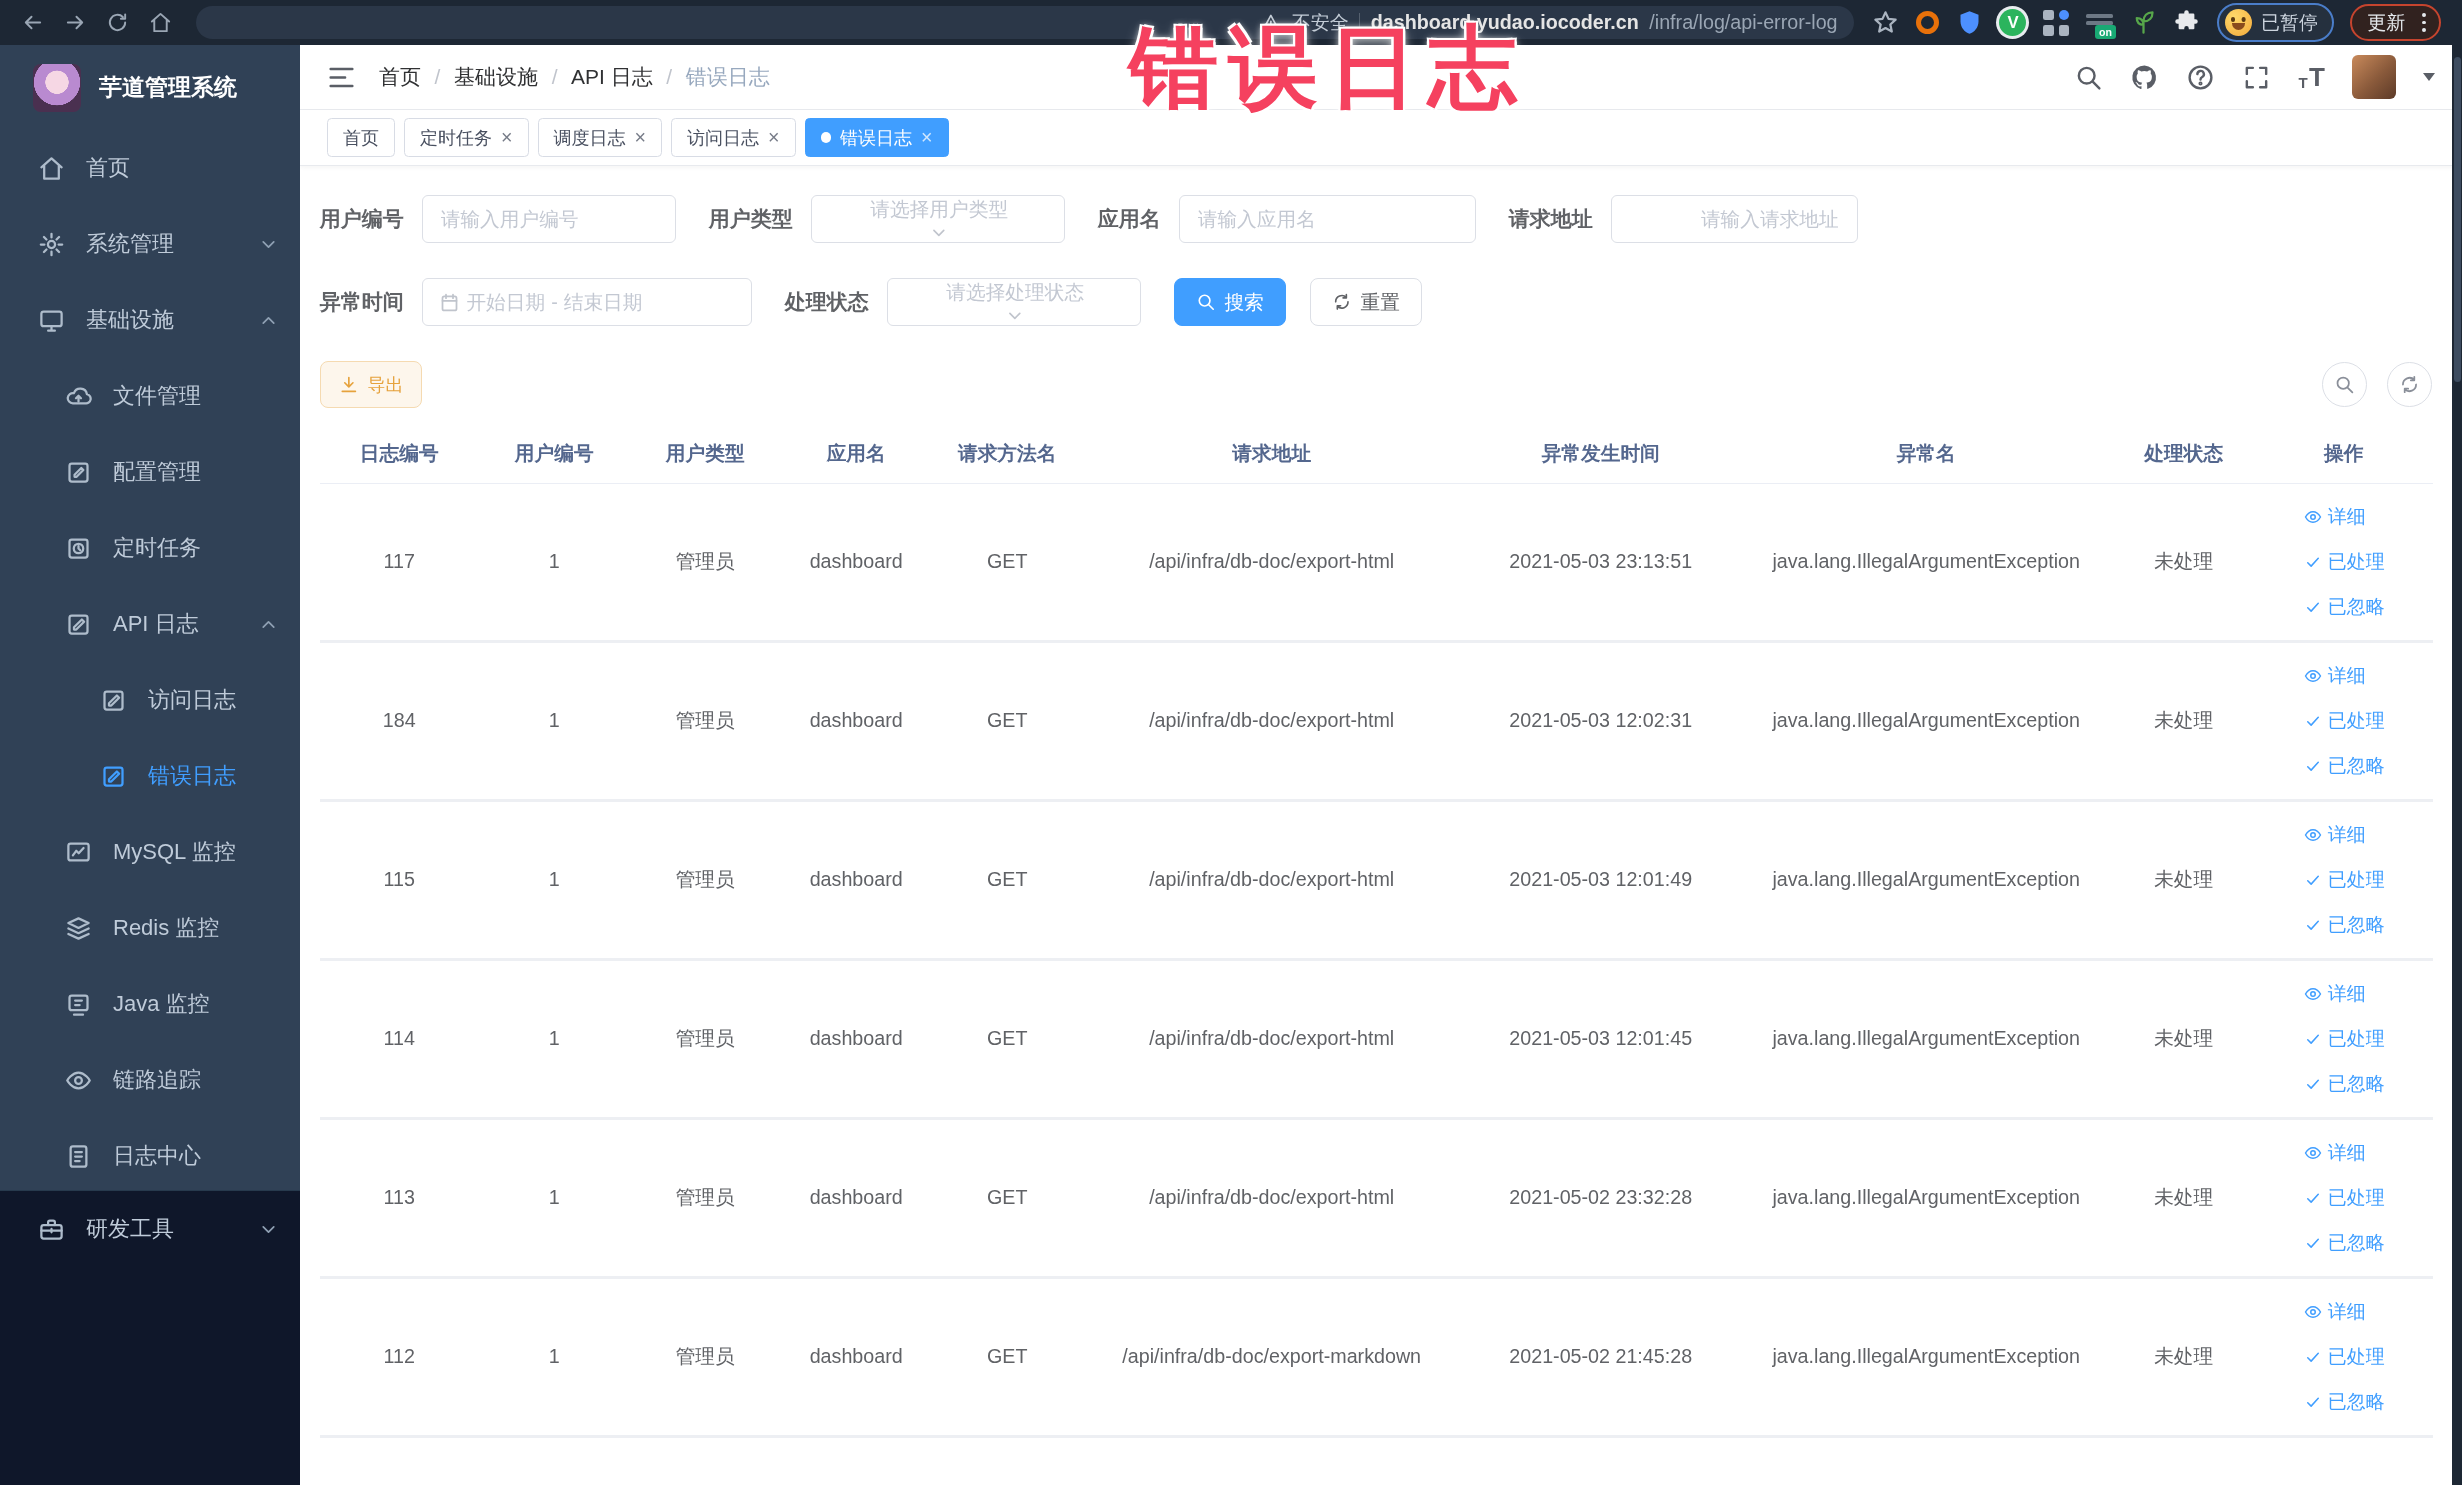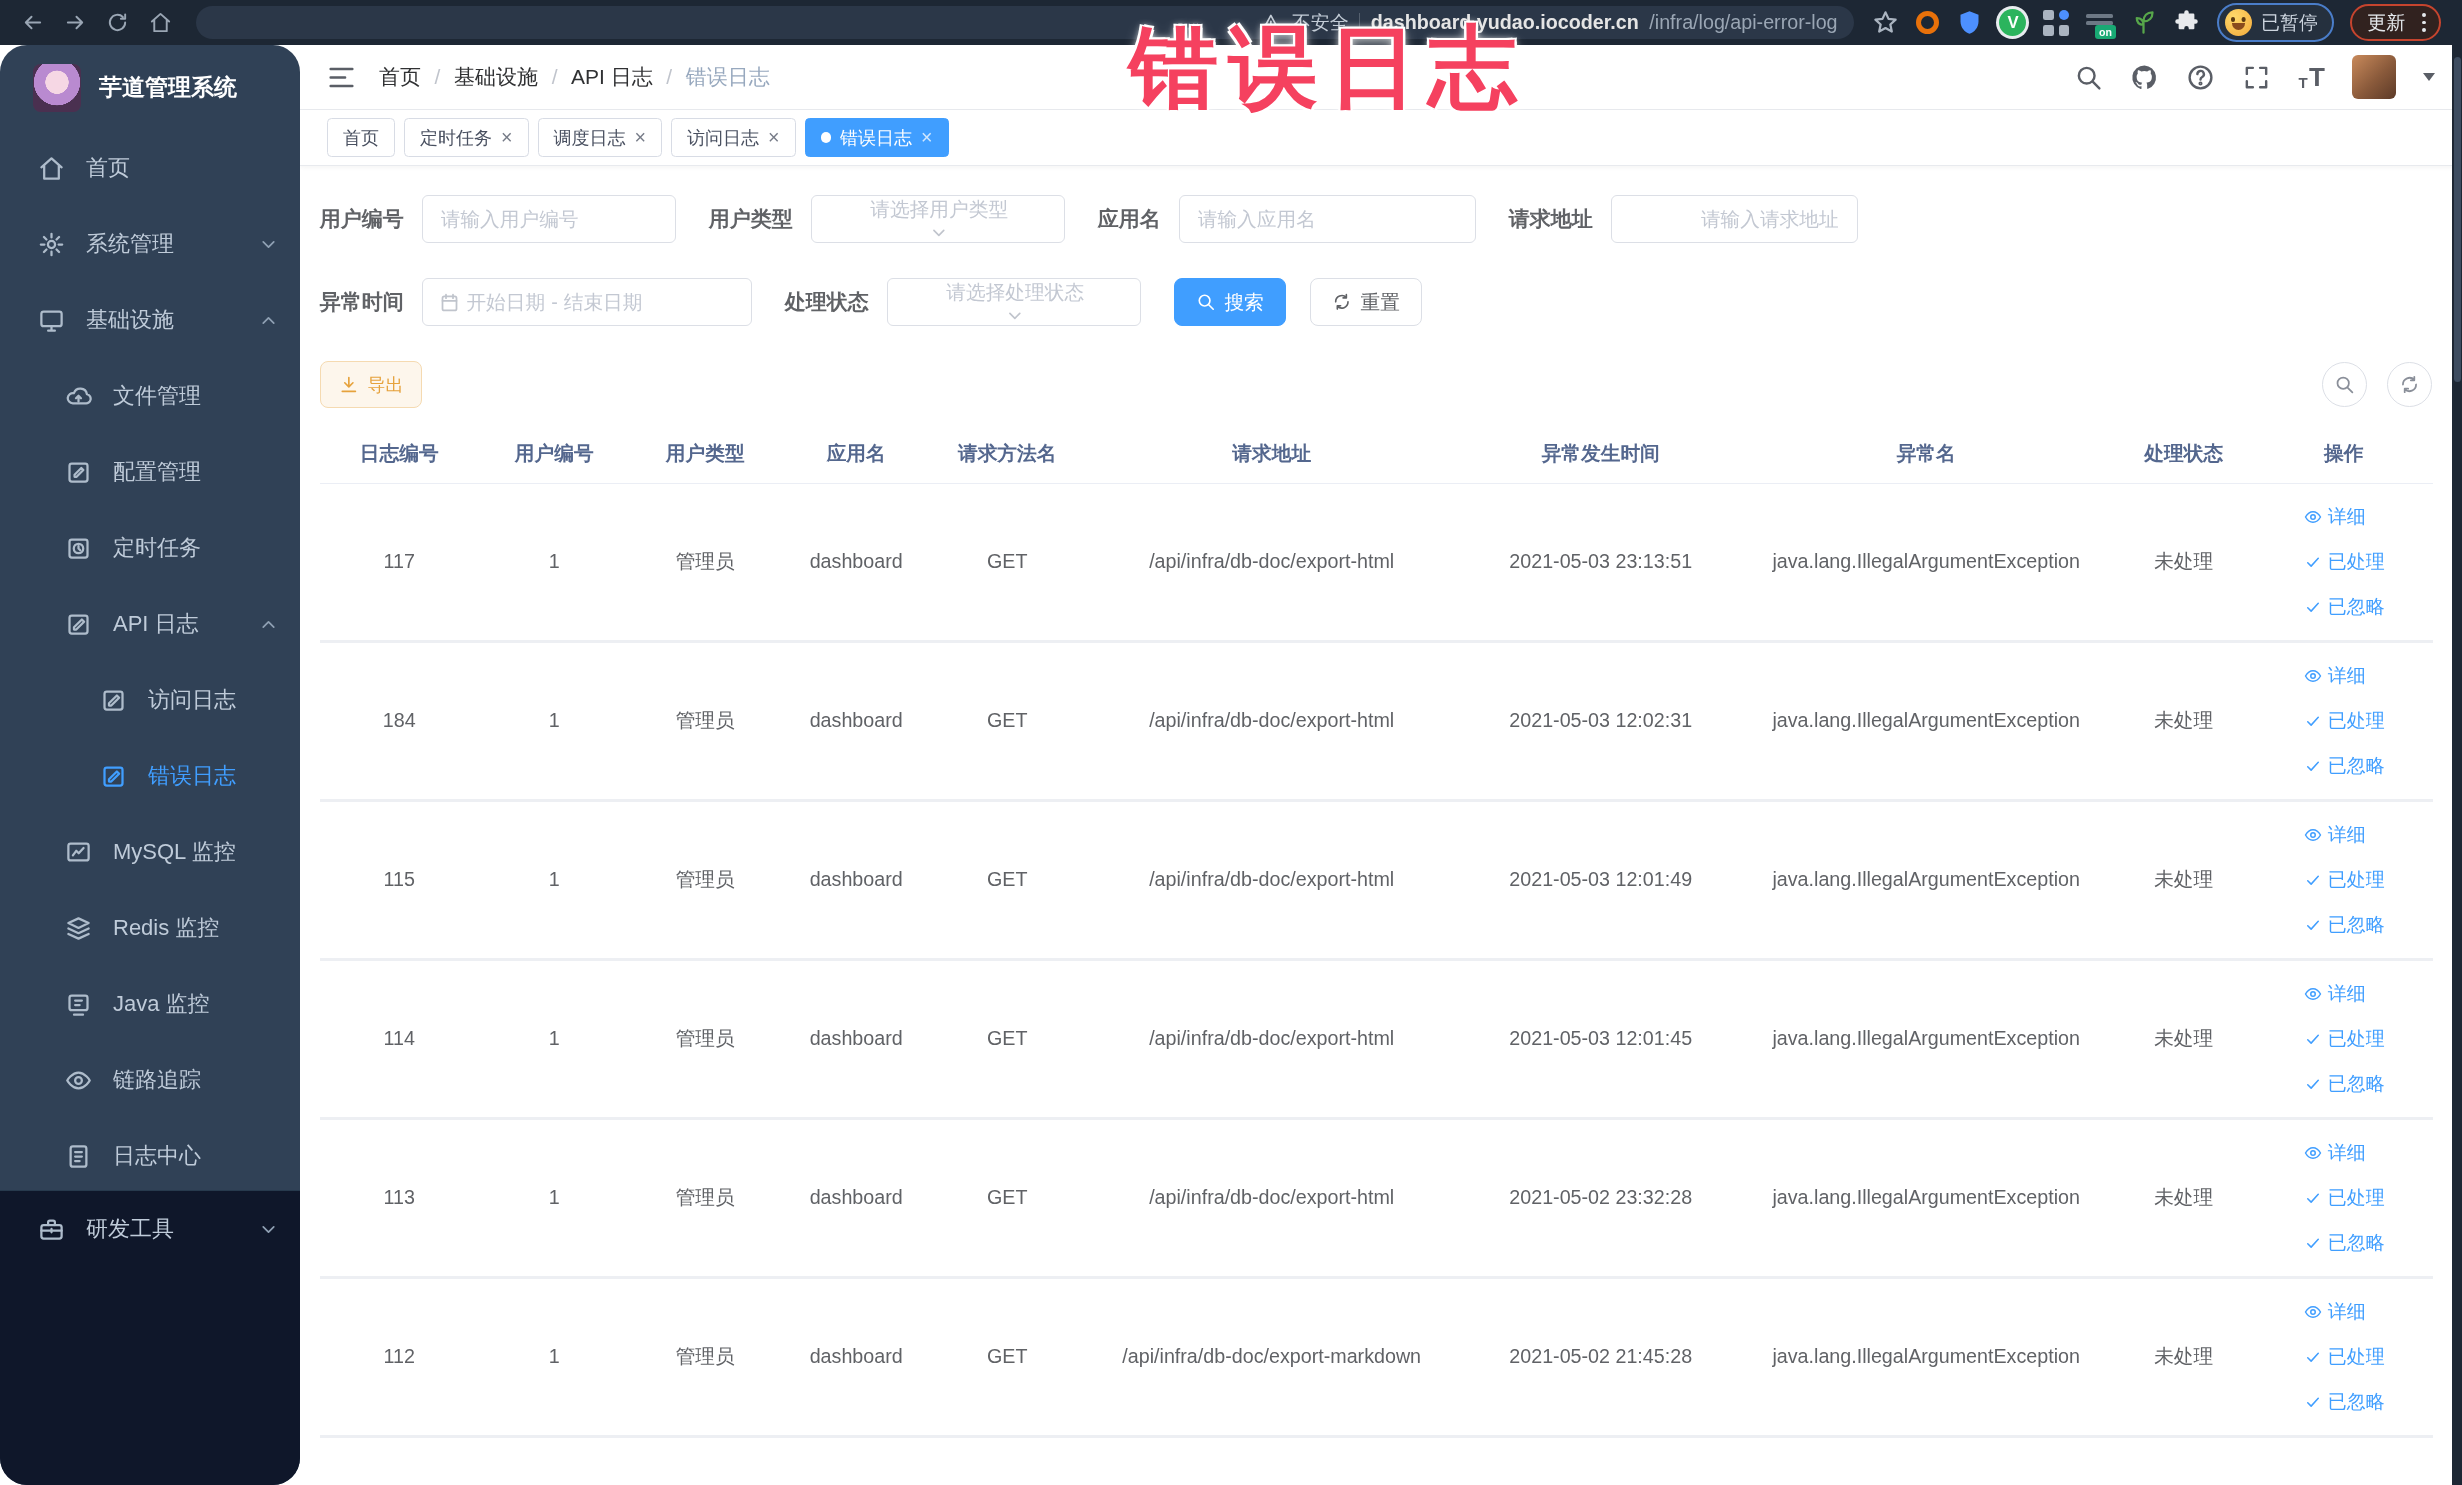--- a/index.html
+++ b/index.html
@@ -44,21 +44,21 @@
   .emoji-face::before { content:""; position:absolute; left:6px; top:8.3px; width:4.5px; height:4.5px; border-radius:50%; background:#5c3a12; box-shadow:10.6px 0 0 #5c3a12; }
   .emoji-face::after { content:""; position:absolute; left:6.8px; top:14.4px; width:13.6px; height:6.8px; border-radius:0 0 13.6px 13.6px; background:#8a4b1d; }
   .update-pill { display:flex; align-items:center; gap:12px; border:2.3px solid #c5442e; background:#31221f; border-radius:21px; padding:3.8px 9px 3.8px 15px; color:#e3e7eb; font-size:19px; }
   .kebab { display:flex; flex-direction:column; gap:3.8px; padding:1.5px 4.5px; }
   .kebab i { width:3.8px; height:3.8px; border-radius:50%; background:#e3e7eb; }
 
   
   .app { display:flex; height:1440px; }
 
   
-  .sidebar { width:300px; flex-shrink:0; background:#304156; position:relative; overflow:hidden;border-radius:27px; }
+  .sidebar { width:300px; flex-shrink:0; background:#304156; position:relative; overflow:hidden; }
   .logo-row { height:85px; display:flex; align-items:center; gap:18px; padding-left:33px; }
   .logo-img { width:48px; height:48px; border-radius:7.6px; flex-shrink:0;
     background:radial-gradient(circle at 50% 38%, #f6d7e4 0 30%, #b98ad0 31% 60%, #4a3050 61%); }
   .logo-title { color:#fff; font-size:23px; font-weight:bold; white-space:nowrap; }
   .menu-item { height:76px; display:flex; align-items:center; gap:21px; padding-left:38px; padding-right:21px; color:#bfcbd9; font-size:22px; cursor:pointer; white-space:nowrap; }
   .menu-item .mi-icon { width:27px; height:27px; color:#aebccb; flex-shrink:0; }
   .menu-item.lv2 { padding-left:65px; }
   .menu-item.lv3 { padding-left:100px; }
   .menu-item.active { color:#409eff; }
   .menu-item.active .mi-icon { color:#409eff; }

